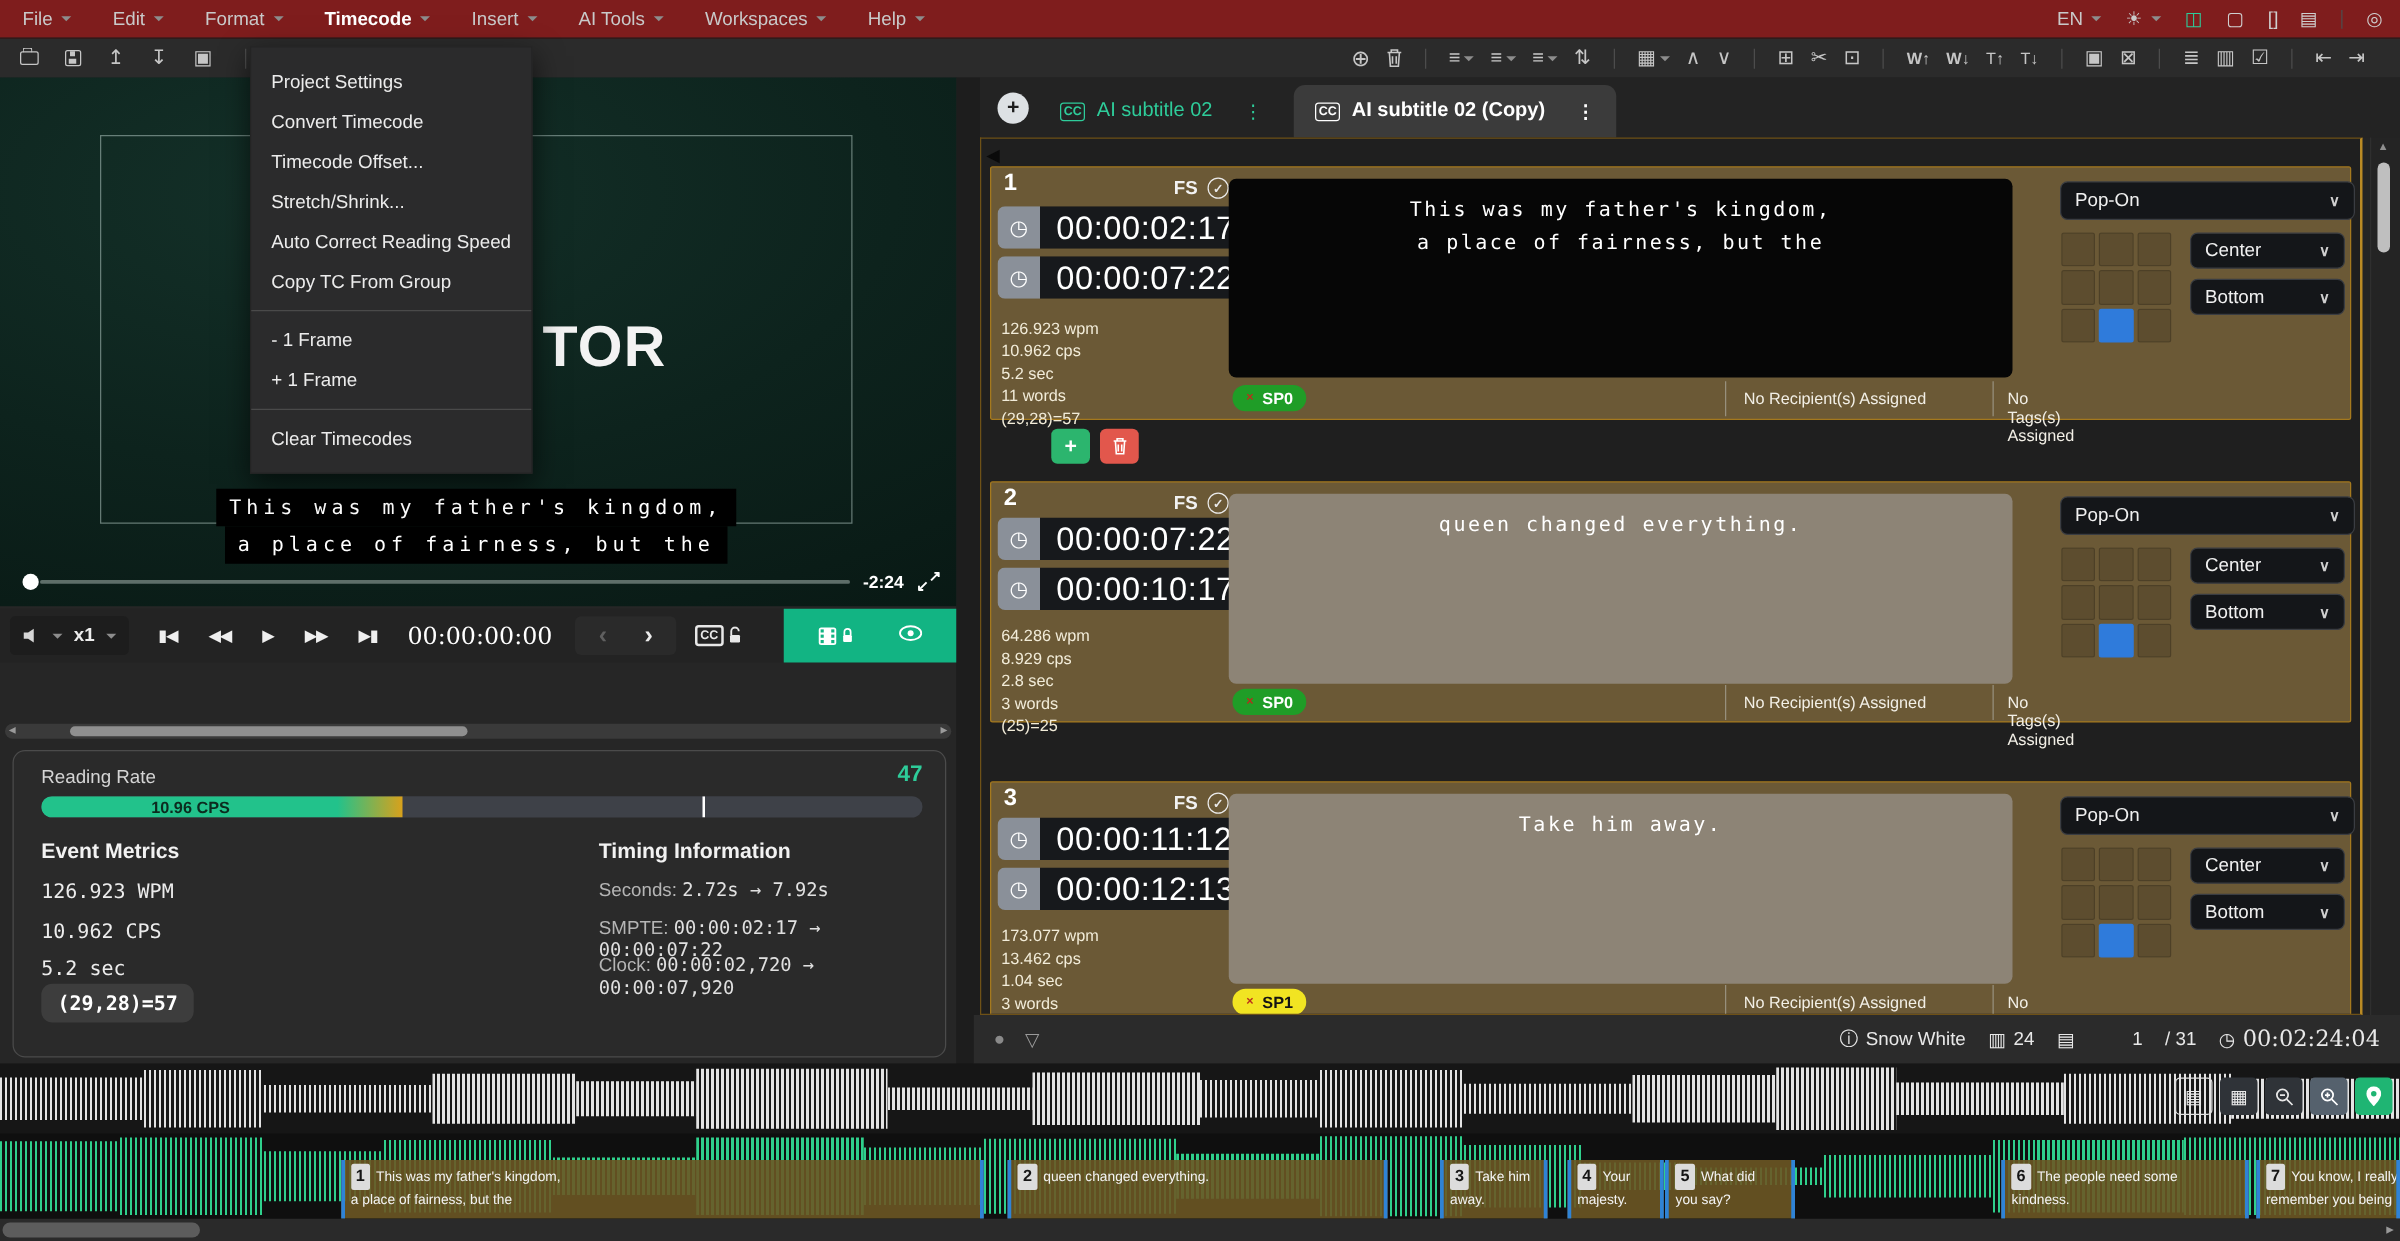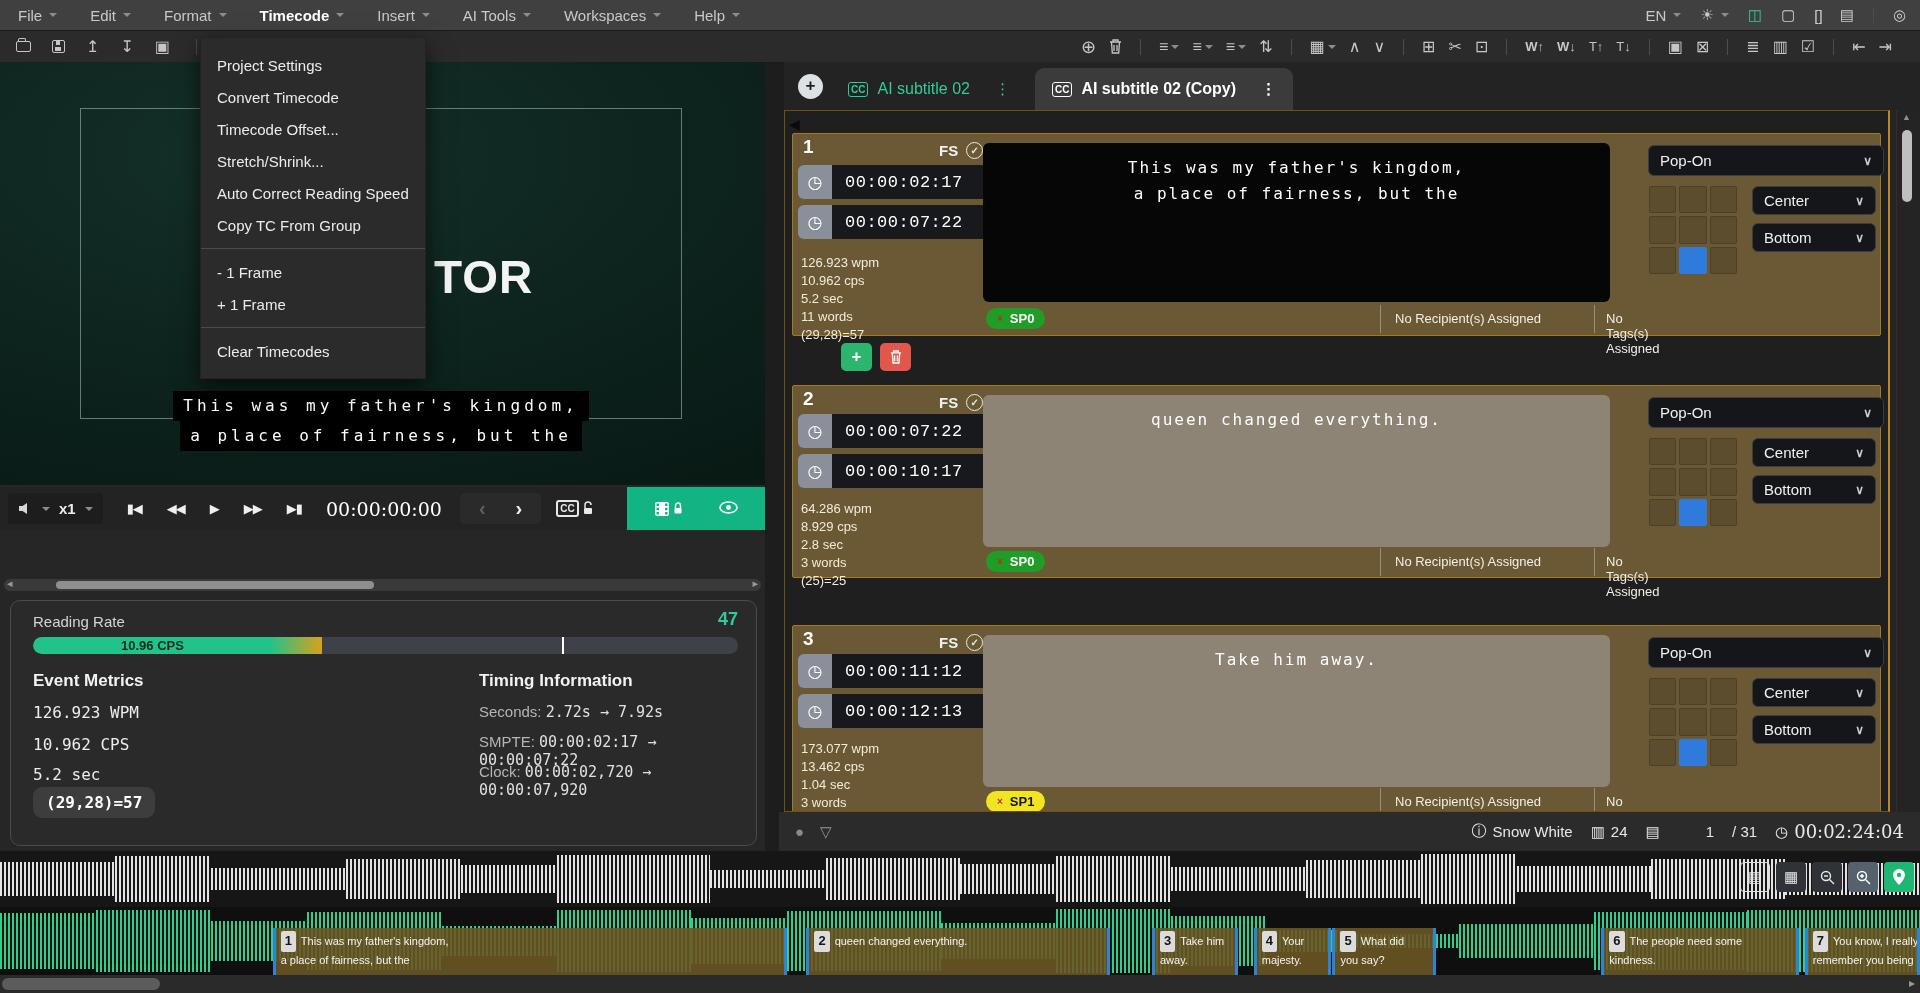--- a/index.html
+++ b/index.html
@@ -1,19 +1,19 @@
 <!DOCTYPE html>
 <html><head>
 <meta charset="utf-8">
 <style>
 *{box-sizing:border-box;margin:0;padding:0}
 body{background:#101010;font-family:"Liberation Sans",sans-serif}
 #app{position:relative;width:1920px;height:993px;background:#242424;overflow:hidden;color:#ddd;font-family:"Liberation Sans",sans-serif}
 
-#menubar{position:absolute;left:0;top:0;width:1920px;height:31px;background:#404040;border-bottom:1px solid #1b1b1b;display:flex;align-items:center;padding:0 14px 0 18px;z-index:40}
+#menubar{position:absolute;left:0;top:0;width:1920px;height:31px;background:#7f1d1d;border-bottom:1px solid #1b1b1b;display:flex;align-items:center;padding:0 14px 0 18px;z-index:40}
 .m-item{display:flex;align-items:center;gap:7px;color:#c9c9c9;font-size:15px;margin-right:33px;cursor:default}
 .m-item.active{color:#fff;font-weight:700}
 .car{width:0;height:0;border:4px solid transparent;border-top:4px solid #8d8d8d;margin-top:4px}
 #mb-right{margin-left:auto;display:flex;align-items:center;gap:19px;font-size:15px;color:#cfcfcf}
 #mb-right .g{color:#2ecc9a}
 .vsep{width:1px;height:15px;background:#4d4d4d}
 
 #toolbar{position:absolute;left:0;top:31px;width:1920px;height:31px;background:#2b2b2b;display:flex;align-items:center;padding:0 28px 0 16px}
 .tb-ic{color:#c6c6c6;font-size:16px;display:inline-flex;align-items:center;gap:3px;line-height:1}
 .tb-sep{width:1px;height:16px;background:#4c4c4c;margin:0 5px}
@@ -88,21 +88,21 @@
 .collapse{position:absolute;left:4px;top:5px;color:#0a0a0a;font-size:14px}
 .ev{position:absolute;left:7px;width:1089px;background:#6b5936;border:1px solid #a5791e;border-radius:2px}
 .ev-num{position:absolute;left:10px;top:2px;font-size:19px;font-weight:700;color:#fff}
 .ev-flag{position:absolute;left:146px;top:8px;display:flex;gap:8px;align-items:center;color:#f2f2f2;font-size:15px;font-weight:600}
 .ckc{width:17px;height:17px;border:1.5px solid #eaeaea;border-radius:50%;display:inline-flex;align-items:center;justify-content:center;font-size:10px;color:#eaeaea}
 .ckc::after{content:"✓"}
 .cmt{width:17px;height:14px;border:2px solid #eaeaea;border-radius:3px;position:relative;display:inline-block}
 .cmt::after{content:"";position:absolute;left:2px;right:2px;top:2px;height:2px;background:#eaeaea;box-shadow:0 4px 0 #eaeaea}
 .tc{position:absolute;left:5px;width:215px;height:34px;display:flex;border-radius:6px;overflow:hidden}
 .tc .ic{width:34px;background:#8a9099;color:#fff;display:flex;align-items:center;justify-content:center;font-size:17px;flex:none}
-.tc .val{flex:1;background:#17191c;color:#fff;font-family:Liberation Mono, monospace;font-size:17px;display:flex;align-items:center;padding-left:13px;letter-spacing:.5px}
+.tc .val{flex:1;background:#17191c;color:#fff;font-family:Liberation Sans, sans-serif;font-size:26px;display:flex;align-items:center;padding-left:13px;letter-spacing:.5px}
 .ev-stats{position:absolute;left:8px;top:120px;font-size:13px;color:#f2ecd9;line-height:18px}
 .ev-stats span{display:block}
 .ev-prev{position:absolute;left:190px;top:9px;width:627px;border-radius:6px;font-family:"DejaVu Sans Mono",monospace;font-size:16px;letter-spacing:2px;color:#fff;text-align:center;padding-top:12px;line-height:26px}
 .ev-prev.blk{background:#060606;height:159px}
 .ev-prev.gry{background:#8d8476;height:152px}
 .ev-meta{position:absolute;left:193px;width:625px;height:30px}
 .ev-meta .sep{position:absolute;top:1px;bottom:1px;width:1px;background:#97907d}
 .ev-meta .mtx{position:absolute;top:7px;font-size:13px;color:#f2efe6}
 .badge{position:absolute;left:0;top:4px;height:21px;border-radius:11px;display:inline-flex;align-items:center;gap:7px;padding:0 11px;font-weight:700;font-size:13px}
 .badge .x{font-size:10px;font-weight:700;color:#b8311c}
@@ -311,20 +311,29 @@
   <div id="left-bg"></div>
   <div id="vdiv"></div>
 
   <div id="video">
     <div class="safe-box"></div>
     <div class="vtitle">TOR</div>
     <div class="vsubs">
       <span class="vline">This was my father's kingdom,</span><br>
       <span class="vline">a place of fairness, but the</span>
     </div>
+    <div class="seek">
+      <span class="thumb"></span>
+      <span class="track"></span>
+      <span class="rem">-2:24</span>
+      <span class="fsic">
+          <span class="ne">↗</span>
+          <span class="sw">↙</span>
+        </span>
+    </div>
   </div>
 
   <div id="playbar">
     <span class="pb-vol">
       <svg width="15" height="13" viewBox="0 0 15 13">
           <path d="M1 4h3.5L9 1v11L4.5 9H1z" fill="#d6d6d6"></path>
         </svg>
       <i class="car"></i>
       <span class="pb-speed">x1</span>
       <i class="car"></i>

